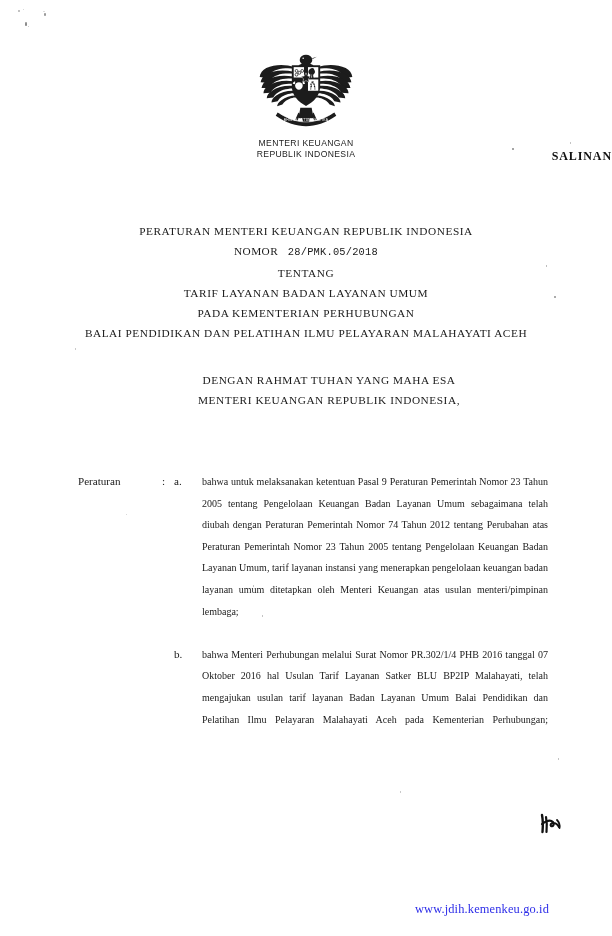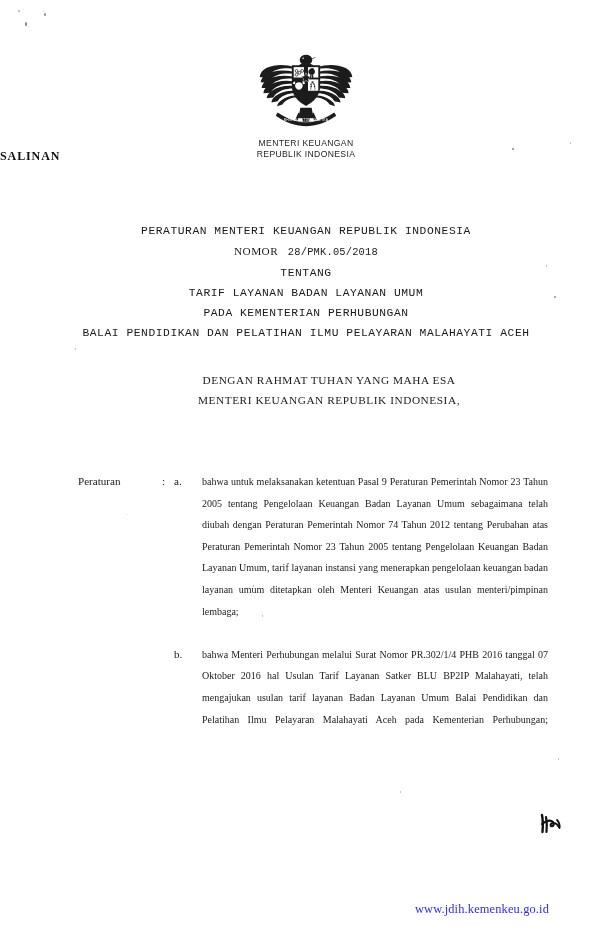--- a/index.html
+++ b/index.html
@@ -49,21 +49,21 @@
     font-size: 8.6px;
     letter-spacing: 0.35px;
     color: #1d1d1d;
     line-height: 11px;
   }
   .salinan {
     position: absolute;
     left: 0;
     top: 149px;
     width: 612px;
-    text-align: left;
+    text-align: right;
     font-family: "Liberation Serif", "DejaVu Serif", serif;
     font-weight: bold;
     font-size: 12px;
     letter-spacing: 0.9px;
     color: #111;
   }
 
   
   .title-block {
     position: absolute;
@@ -71,21 +71,20 @@
     top: 221px;
     width: 612px;
     text-align: center;
   }
   .title-line {
     font-size: 11.3px;
     letter-spacing: 0.55px;
     line-height: 20.3px;
     color: #1a1a1a;
     white-space: nowrap;
-    font-family: Liberation Mono, monospace;
   }
   .nomor-line {
     font-size: 11.3px;
     letter-spacing: 0.4px;
     line-height: 20.3px;
   }
   .nomor-num {
     font-family: "Liberation Mono", "DejaVu Sans Mono", monospace;
     font-size: 10.4px;
     letter-spacing: 0.2px;

